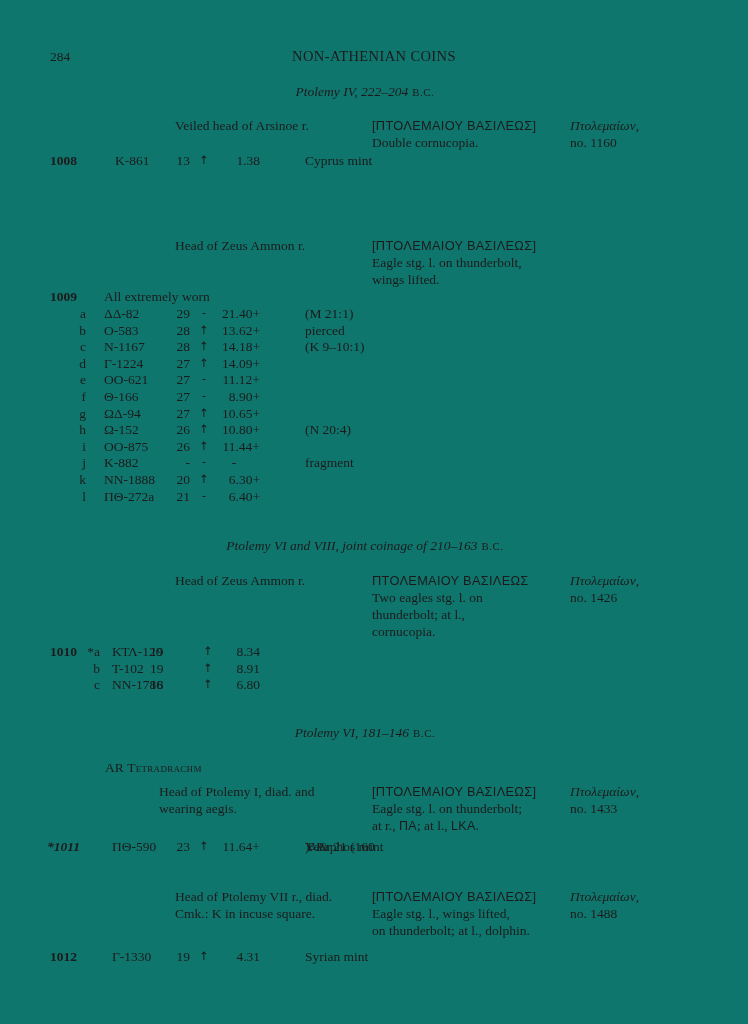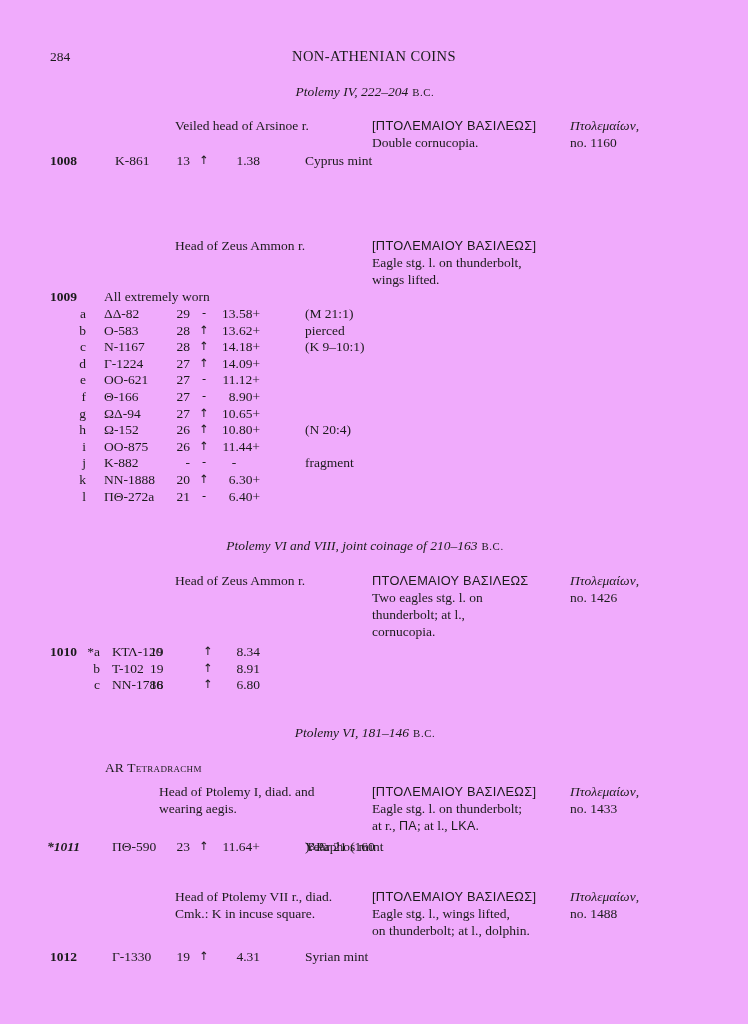--- a/index.html
+++ b/index.html
@@ -1,20 +1,20 @@
 <!DOCTYPE html>
 <html><head>
 <meta charset="utf-8">
 <style>
   html,body{margin:0;padding:0;background:#e8e8e8;}
   .page{
     position:relative;
     width:748px;height:1024px;
     margin:0 auto;
-    background:#f0abfc;
+    background:#0f766e;
     color:#1b1b1b;
     font-family:"Liberation Serif","DejaVu Serif",serif;
     font-size:13.5px;
     overflow:hidden;
   }
   .abs{position:absolute;}
   .hdr-num{font-size:13.5px;}
   .hdr-title{width:748px;text-align:center;font-size:14.5px;letter-spacing:0.4px;}
   .sheading{left:0;width:730px;text-align:center;white-space:nowrap;}
   .hit{font-style:italic;}
@@ -83,21 +83,21 @@
   <div class="abs trow" style="top:288px">
       <span class="cid">1009</span>
       <span style="left:104px">All extremely worn</span>
     </div>
 
   <div class="abs trow" style="top:305px">
       <span class="clet">a</span>
       <span class="cdie s2die">ΔΔ-82</span>
       <span class="cdiam">29</span>
       <span class="caxis">-</span>
-      <span class="cweight">13.58+</span>
+      <span class="cweight">21.40+</span>
       <span class="cnote">(M 21:1)</span>
     </div>
   <div class="abs trow" style="top:322px">
       <span class="clet">b</span>
       <span class="cdie s2die">O-583</span>
       <span class="cdiam">28</span>
       <span class="caxis">↑</span>
       <span class="cweight">13.62+</span>
       <span class="cnote">pierced</span>
     </div>

